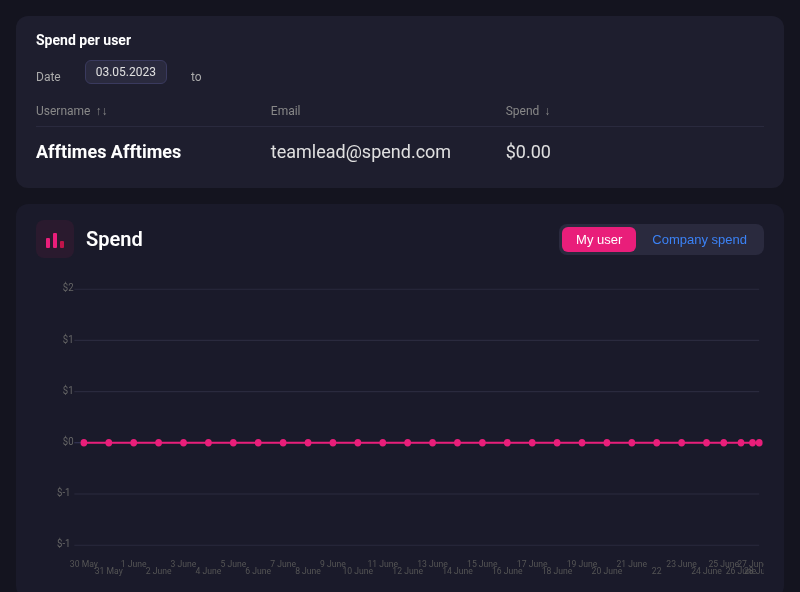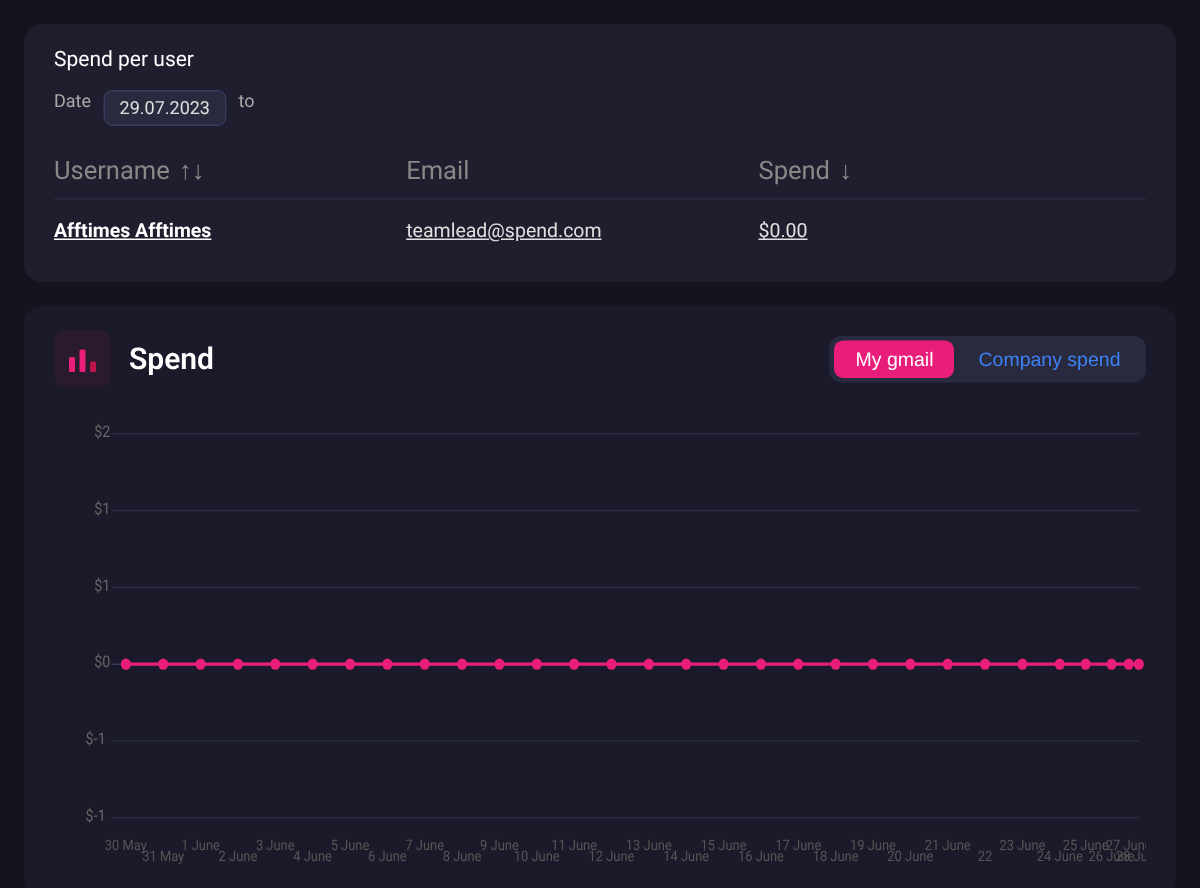--- a/index.html
+++ b/index.html
@@ -24,29 +24,29 @@
     
     .top-card {
       background: #1e1e2e;
       border-radius: 12px;
       margin: 16px 16px 8px 16px;
       padding: 16px 20px;
     }
 
     .card-title {
       font-size: 14px;
-      font-weight: 400;
+      font-weight: 700;
       color: #ffffff;
       margin-bottom: 12px;
     }
 
     .date-filter {
       display: flex;
-      align-items: flex-start;
-      gap: 8px;
+      align-items: flex-end;
+      gap: 24px;
       margin-bottom: 16px;
     }
 
     .date-label {
       font-size: 12px;
       color: #aaaaaa;
     }
 
     .date-box {
       background: #2a2a3e;
@@ -64,40 +64,39 @@
 
     .table-header {
       display: grid;
       grid-template-columns: 2fr 2fr 1fr 1.2fr;
       padding: 4px 0 8px 0;
       border-bottom: 1px solid #2a2a3e;
       margin-bottom: 4px;
     }
 
     .table-header span {
-      font-size: 17px;
+      font-size: 12px;
       color: #888888;
     }
 
     .sort-icon {
       font-size: 10px;
       margin-left: 2px;
     }
 
     .table-row-data {
       display: grid;
       grid-template-columns: 2fr 2fr 1fr 1.2fr;
       padding: 10px 0;
       align-items: center;
     }
 
     .table-row-data span {
-      font-size: 13px;
+      font-size: 18px;
       color: #e0e0e0;
-      text-decoration: underline;
     }
 
     .username-cell {
       font-weight: 700 !important;
       color: #ffffff !important;
     }
 
     
     .chart-section {
       background: #1a1a2a;
@@ -209,21 +208,21 @@
 </head>
 <body>
 
 <div class="page-wrapper">
 
   <div class="top-card">
     <div class="card-title">Spend per user</div>
 
     <div class="date-filter">
       <span class="date-label">Date</span>
-      <span class="date-box">29.07.2023</span>
+      <span class="date-box">03.05.2023</span>
       <span class="date-to">to</span>
     </div>
 
     <div class="table-header">
       <span>Username <span class="sort-icon">↑↓</span></span>
       <span>Email</span>
       <span>Spend <span class="sort-icon">↓</span></span>
     </div>
 
     <div class="table-row-data">
@@ -240,21 +239,21 @@
           <svg width="22" height="22" viewBox="0 0 22 22">
             <rect x="2" y="10" width="4" height="10" fill="#e91e7a" rx="1"></rect>
             <rect x="9" y="5" width="4" height="15" fill="#e91e7a" rx="1"></rect>
             <rect x="16" y="13" width="4" height="7" fill="#c0144a" rx="1"></rect>
           </svg>
         </div>
         <span class="chart-title">Spend</span>
       </div>
 
       <div class="toggle-group">
-        <button class="toggle-btn active">My gmail</button>
+        <button class="toggle-btn active">My user</button>
         <button class="toggle-btn inactive">Company spend</button>
       </div>
     </div>
 
     <div class="chart-area">
       <svg class="chart-svg" viewBox="0 0 760 300" preserveAspectRatio="none">
 
         <text x="28" y="20" class="y-axis-label">$2</text>
         <line x1="40" y1="18" x2="755" y2="18" class="grid-line"></line>
 

